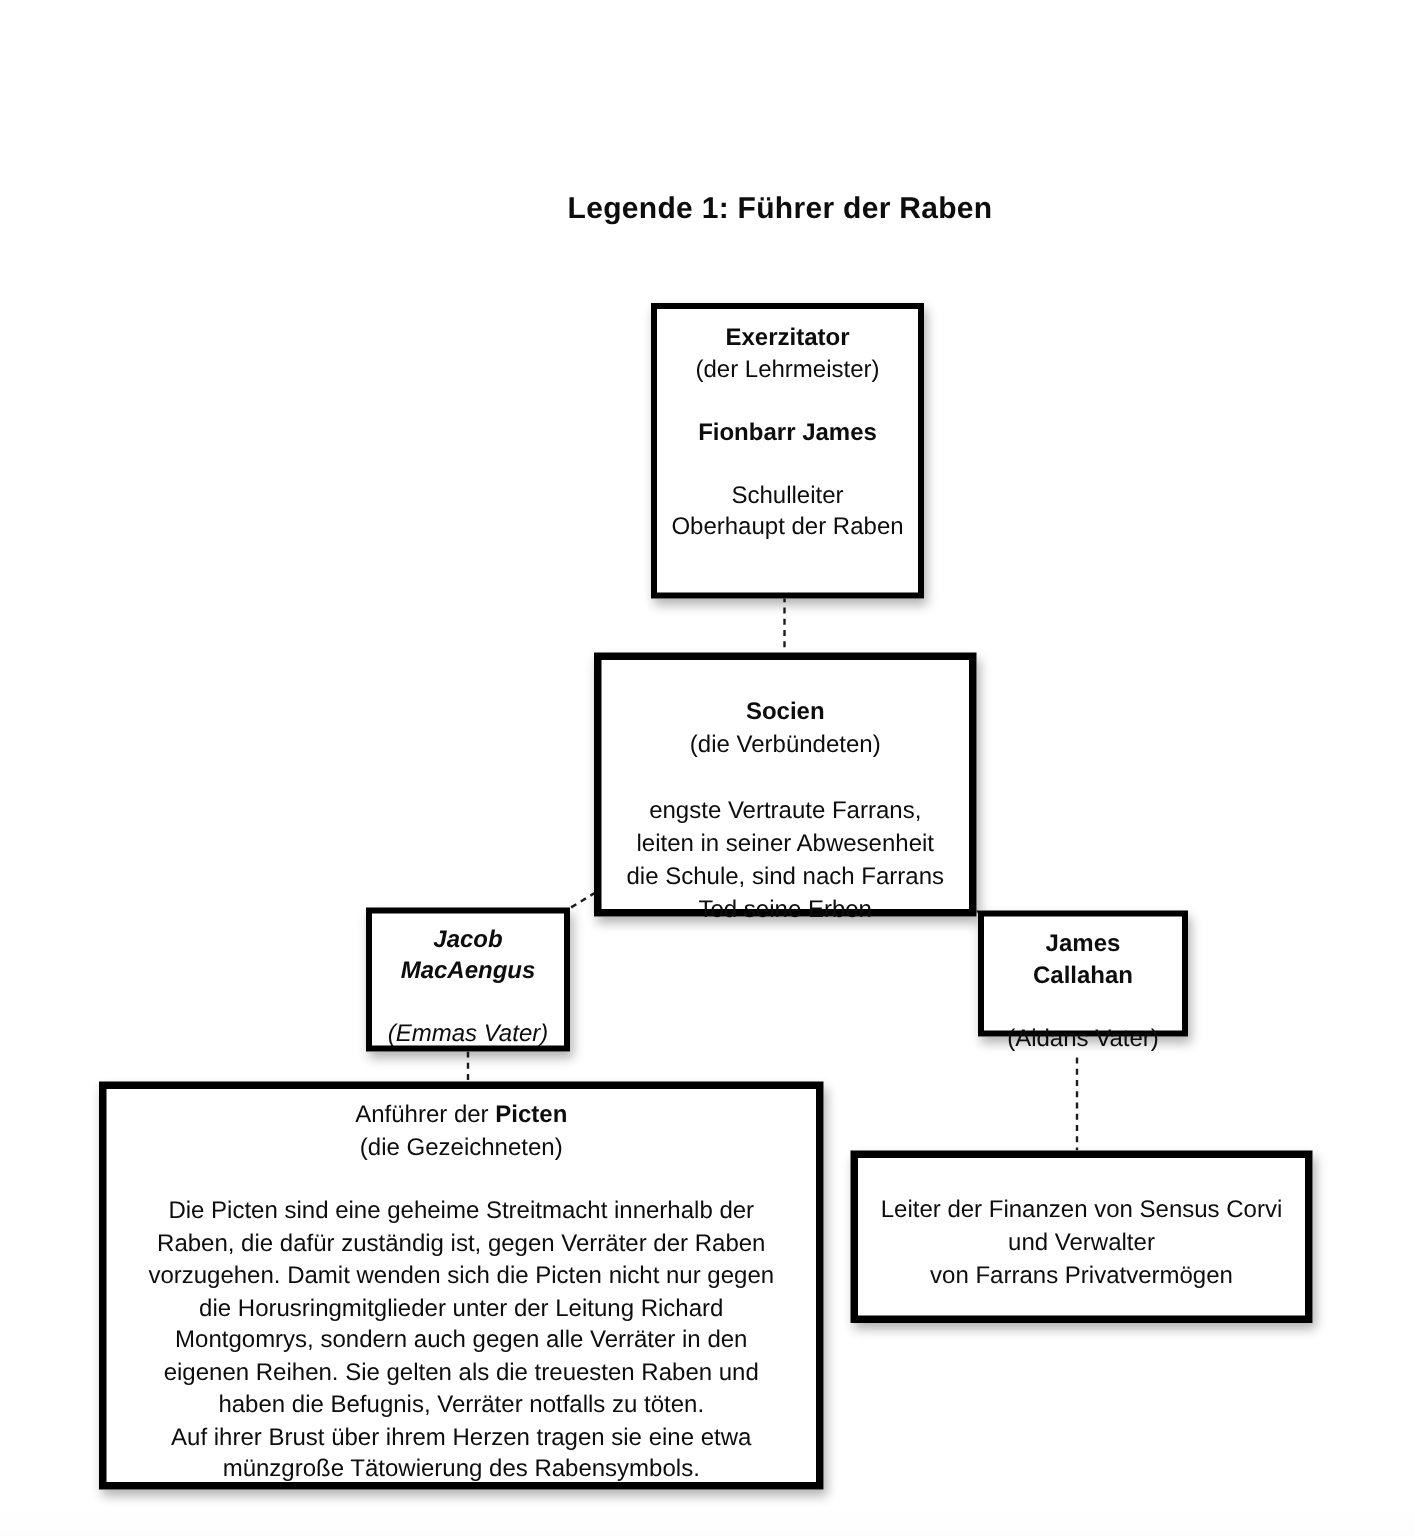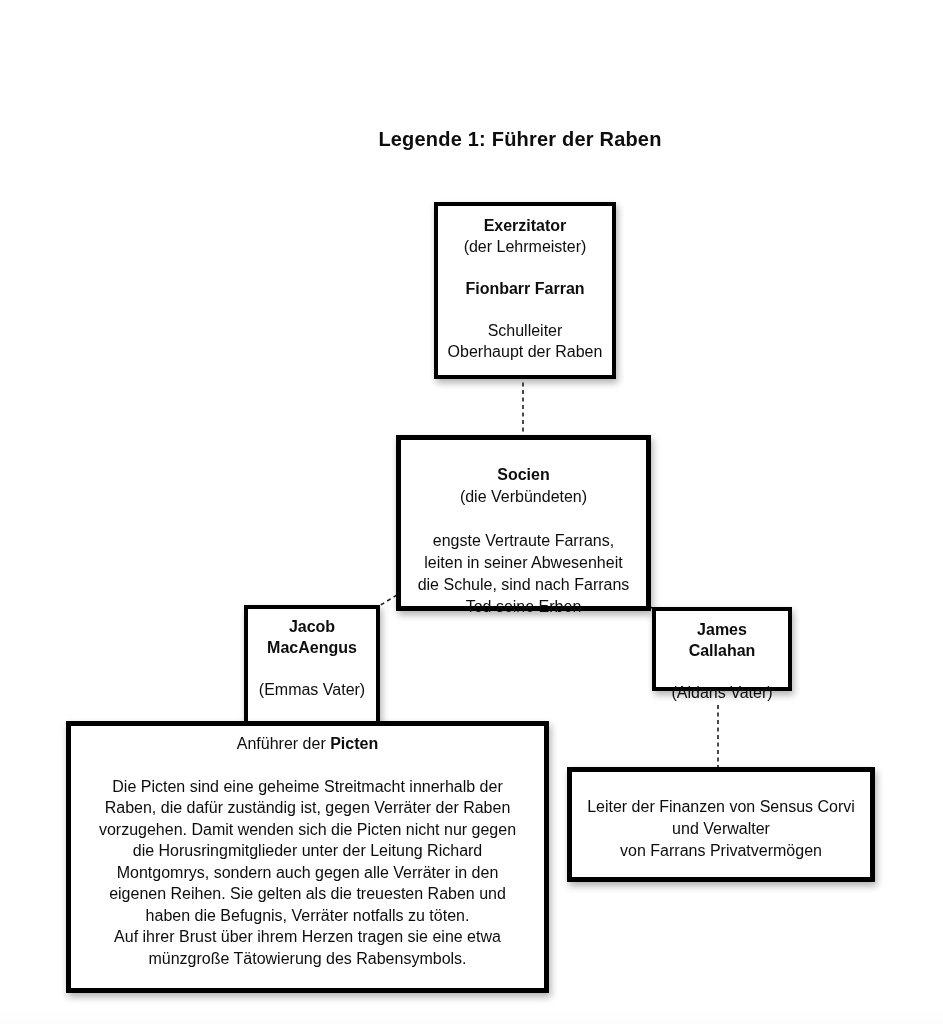--- a/index.html
+++ b/index.html
@@ -30,24 +30,24 @@
     border:4px solid #000000;
     box-shadow:2px 4px 7px rgba(0,0,0,0.30);
     text-align:center;
     font-size:16px;
     line-height:21px;
   }
   .box .b{font-weight:bold;}
   .pre{white-space:pre-line;}
   .gap{height:21px;}
   
-  .box.exerzitator{left:434px;top:158px;width:182px;height:177px;padding-top:9px;}
+  .box.exerzitator{left:434px;top:158px;width:182px;height:197px;padding-top:9px;}
   .box.socien{left:396px;top:391px;width:255px;height:176px;border-width:5px;padding-top:24px;line-height:22px;}
   .box.socien .gap{height:22px;}
-  .box.jacob{left:244px;top:561px;width:136px;height:120px;padding-top:7px;}
+  .box.jacob{left:244px;top:561px;width:136px;height:96px;padding-top:7px;font-style:italic;}
   .box.james{left:652px;top:563px;width:140px;height:84px;padding-top:8px;}
   .box.picten{left:66px;top:677px;width:483px;height:272px;border-width:5px;padding:7px 4px 0 4px;line-height:21.5px;}
   .box.picten .gap{height:21px;}
   .box.finanzen{left:567px;top:723px;width:308px;height:115px;border-width:5px;padding-top:24px;line-height:22px;}
 </style>
 </head>
 <body>
 
 <div class="canvas">
 
@@ -58,21 +58,21 @@
       <line x1="397" y1="551" x2="379" y2="562"></line>
       <line x1="630" y1="551" x2="652" y2="564"></line>
       <line x1="312" y1="657" x2="312" y2="677"></line>
       <line x1="718" y1="661" x2="718" y2="723"></line>
     </svg>
 
   <div class="box exerzitator">
     <div class="b">Exerzitator</div>
     <div>(der Lehrmeister)</div>
     <div class="gap"></div>
-    <div class="b">Fionbarr Farran</div>
+    <div class="b">Fionbarr James</div>
     <div class="gap"></div>
     <div class="pre">Schulleiter
 Oberhaupt der Raben</div>
   </div>
 
   <div class="box socien">
     <div class="b">Socien</div>
     <div>(die Verbündeten)</div>
     <div class="gap"></div>
     <div class="pre">engste Vertraute Farrans,
@@ -90,20 +90,21 @@
 
   <div class="box james">
     <div class="b pre">James
 Callahan</div>
     <div class="gap"></div>
     <div>(Aidans Vater)</div>
   </div>
 
   <div class="box picten">
     <div><span>Anführer der </span><span class="b">Picten</span></div>
+    <div>(die Gezeichneten)</div>
     <div class="gap"></div>
     <div class="pre">Die Picten sind eine geheime Streitmacht innerhalb der
 Raben, die dafür zuständig ist, gegen Verräter der Raben
 vorzugehen. Damit wenden sich die Picten nicht nur gegen
 die Horusringmitglieder unter der Leitung Richard
 Montgomrys, sondern auch gegen alle Verräter in den
 eigenen Reihen. Sie gelten als die treuesten Raben und
 haben die Befugnis, Verräter notfalls zu töten.
 Auf ihrer Brust über ihrem Herzen tragen sie eine etwa
 münzgroße Tätowierung des Rabensymbols.</div>

